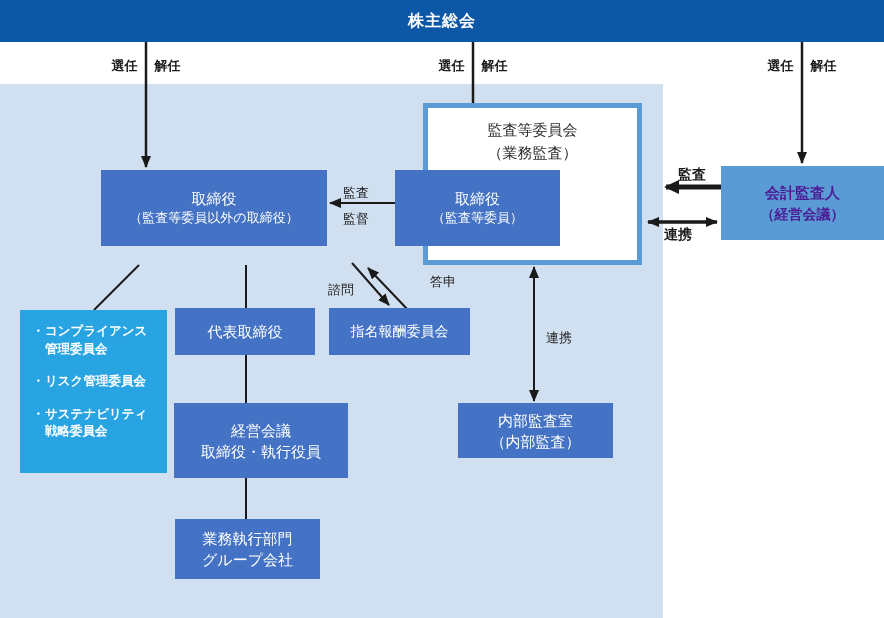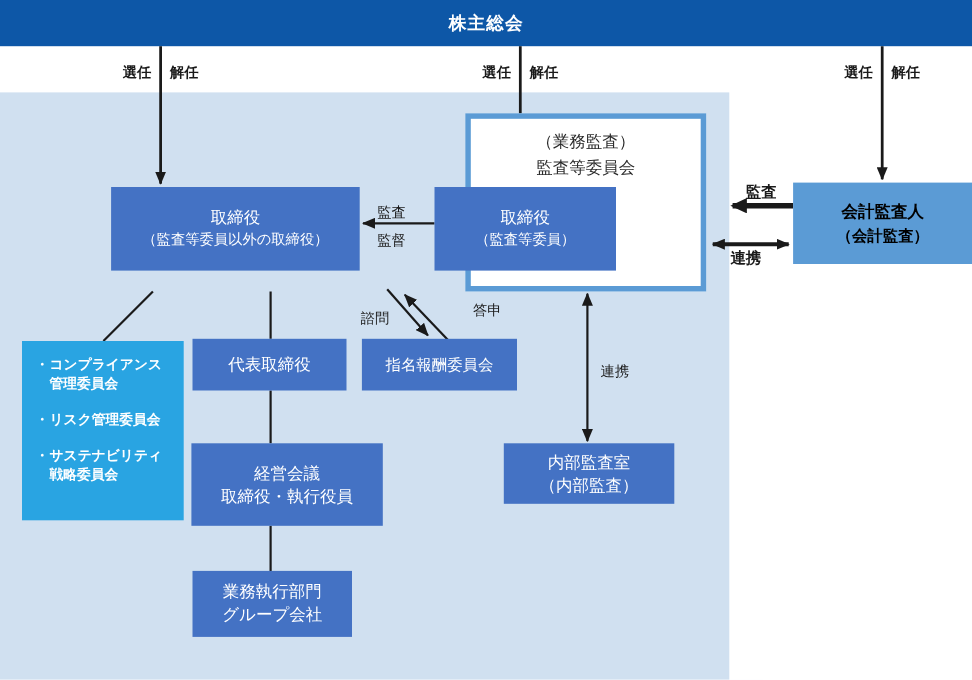--- a/index.html
+++ b/index.html
@@ -9,21 +9,21 @@
   .topbar{position:absolute;left:0;top:0;width:884px;height:42px;background:var(--c-bar);
           color:#fff;font-size:16px;font-weight:bold;display:flex;align-items:center;justify-content:center;letter-spacing:1px;}
   .panel{position:absolute;left:0;top:84px;width:663px;height:534px;background:var(--c-panel);}
   .outerbox{position:absolute;background:#fff;border:5px solid var(--c-border);box-sizing:border-box;}
   .outerbox .obtitle{position:absolute;top:11px;left:0;right:0;text-align:center;color:#2b2b2b;
                      font-size:15px;line-height:1.5;}
   .darkbox{position:absolute;background:var(--c-dark);color:#fff;display:flex;flex-direction:column;
            align-items:center;justify-content:center;text-align:center;font-weight:normal;box-sizing:border-box;}
   .darkbox .l1{font-size:15px;line-height:1.4;}
   .darkbox .l2{font-size:13px;line-height:1.4;}
-  .midbox{position:absolute;background:var(--c-mid);color:#000000;display:flex;flex-direction:column;
+  .midbox{position:absolute;background:var(--c-mid);color:#4c1d95;display:flex;flex-direction:column;
           align-items:center;justify-content:center;text-align:center;font-weight:bold;box-sizing:border-box;}
   .midbox .l1{font-size:15px;line-height:1.45;}
   .midbox .l2{font-size:14px;line-height:1.45;}
   .brightbox{position:absolute;background:var(--c-bright);color:#fff;font-weight:bold;font-size:12.5px;
              box-sizing:border-box;padding:13px 10px 10px 12px;}
   .citem{display:flex;margin-bottom:15px;line-height:1.4;}
   .citem .bullet{flex:0 0 13px;}
   .citem .ctext{flex:1;}
   .svglayer{position:absolute;left:0;top:0;width:884px;height:618px;pointer-events:none;}
   .albl{position:absolute;color:var(--c-ink);font-size:13px;line-height:1;white-space:nowrap;}
@@ -82,38 +82,38 @@
     <span>解任</span>
   </div>
   <div class="pair" style="left:732px;top:57px;">
     <span>選任</span>
     <span>解任</span>
   </div>
 
 
   <div class="outerbox" style="left:423px;top:103px;width:219px;height:162px;">
     <div class="obtitle">
+      <div>監査等委員会</div>
       <div>（業務監査）</div>
-      <div>監査等委員会</div>
     </div>
   </div>
 
   <div class="darkbox" style="left:101px;top:170px;width:226px;height:76px;">
     <div class="l1">取締役</div>
     <div class="l2">（監査等委員以外の取締役）</div>
   </div>
 
   <div class="darkbox" style="left:395px;top:170px;width:165px;height:76px;">
     <div class="l1">取締役</div>
     <div class="l2">（監査等委員）</div>
   </div>
 
   <div class="midbox" style="left:721px;top:166px;width:163px;height:74px;">
     <div class="l1">会計監査人</div>
-    <div class="l2">（会計監査）</div>
+    <div class="l2">（経営会議）</div>
   </div>
 
   <div class="albl" style="left:343px;top:186px;">監査</div>
   <div class="albl" style="left:343px;top:212px;">監督</div>
 
   <div class="albl bold" style="left:678px;top:167px;">監査</div>
   <div class="albl bold" style="left:664px;top:227px;">連携</div>
   <div class="albl" style="left:546px;top:331px;">連携</div>
 
   <div class="albl" style="left:328px;top:283px;">諮問</div>

